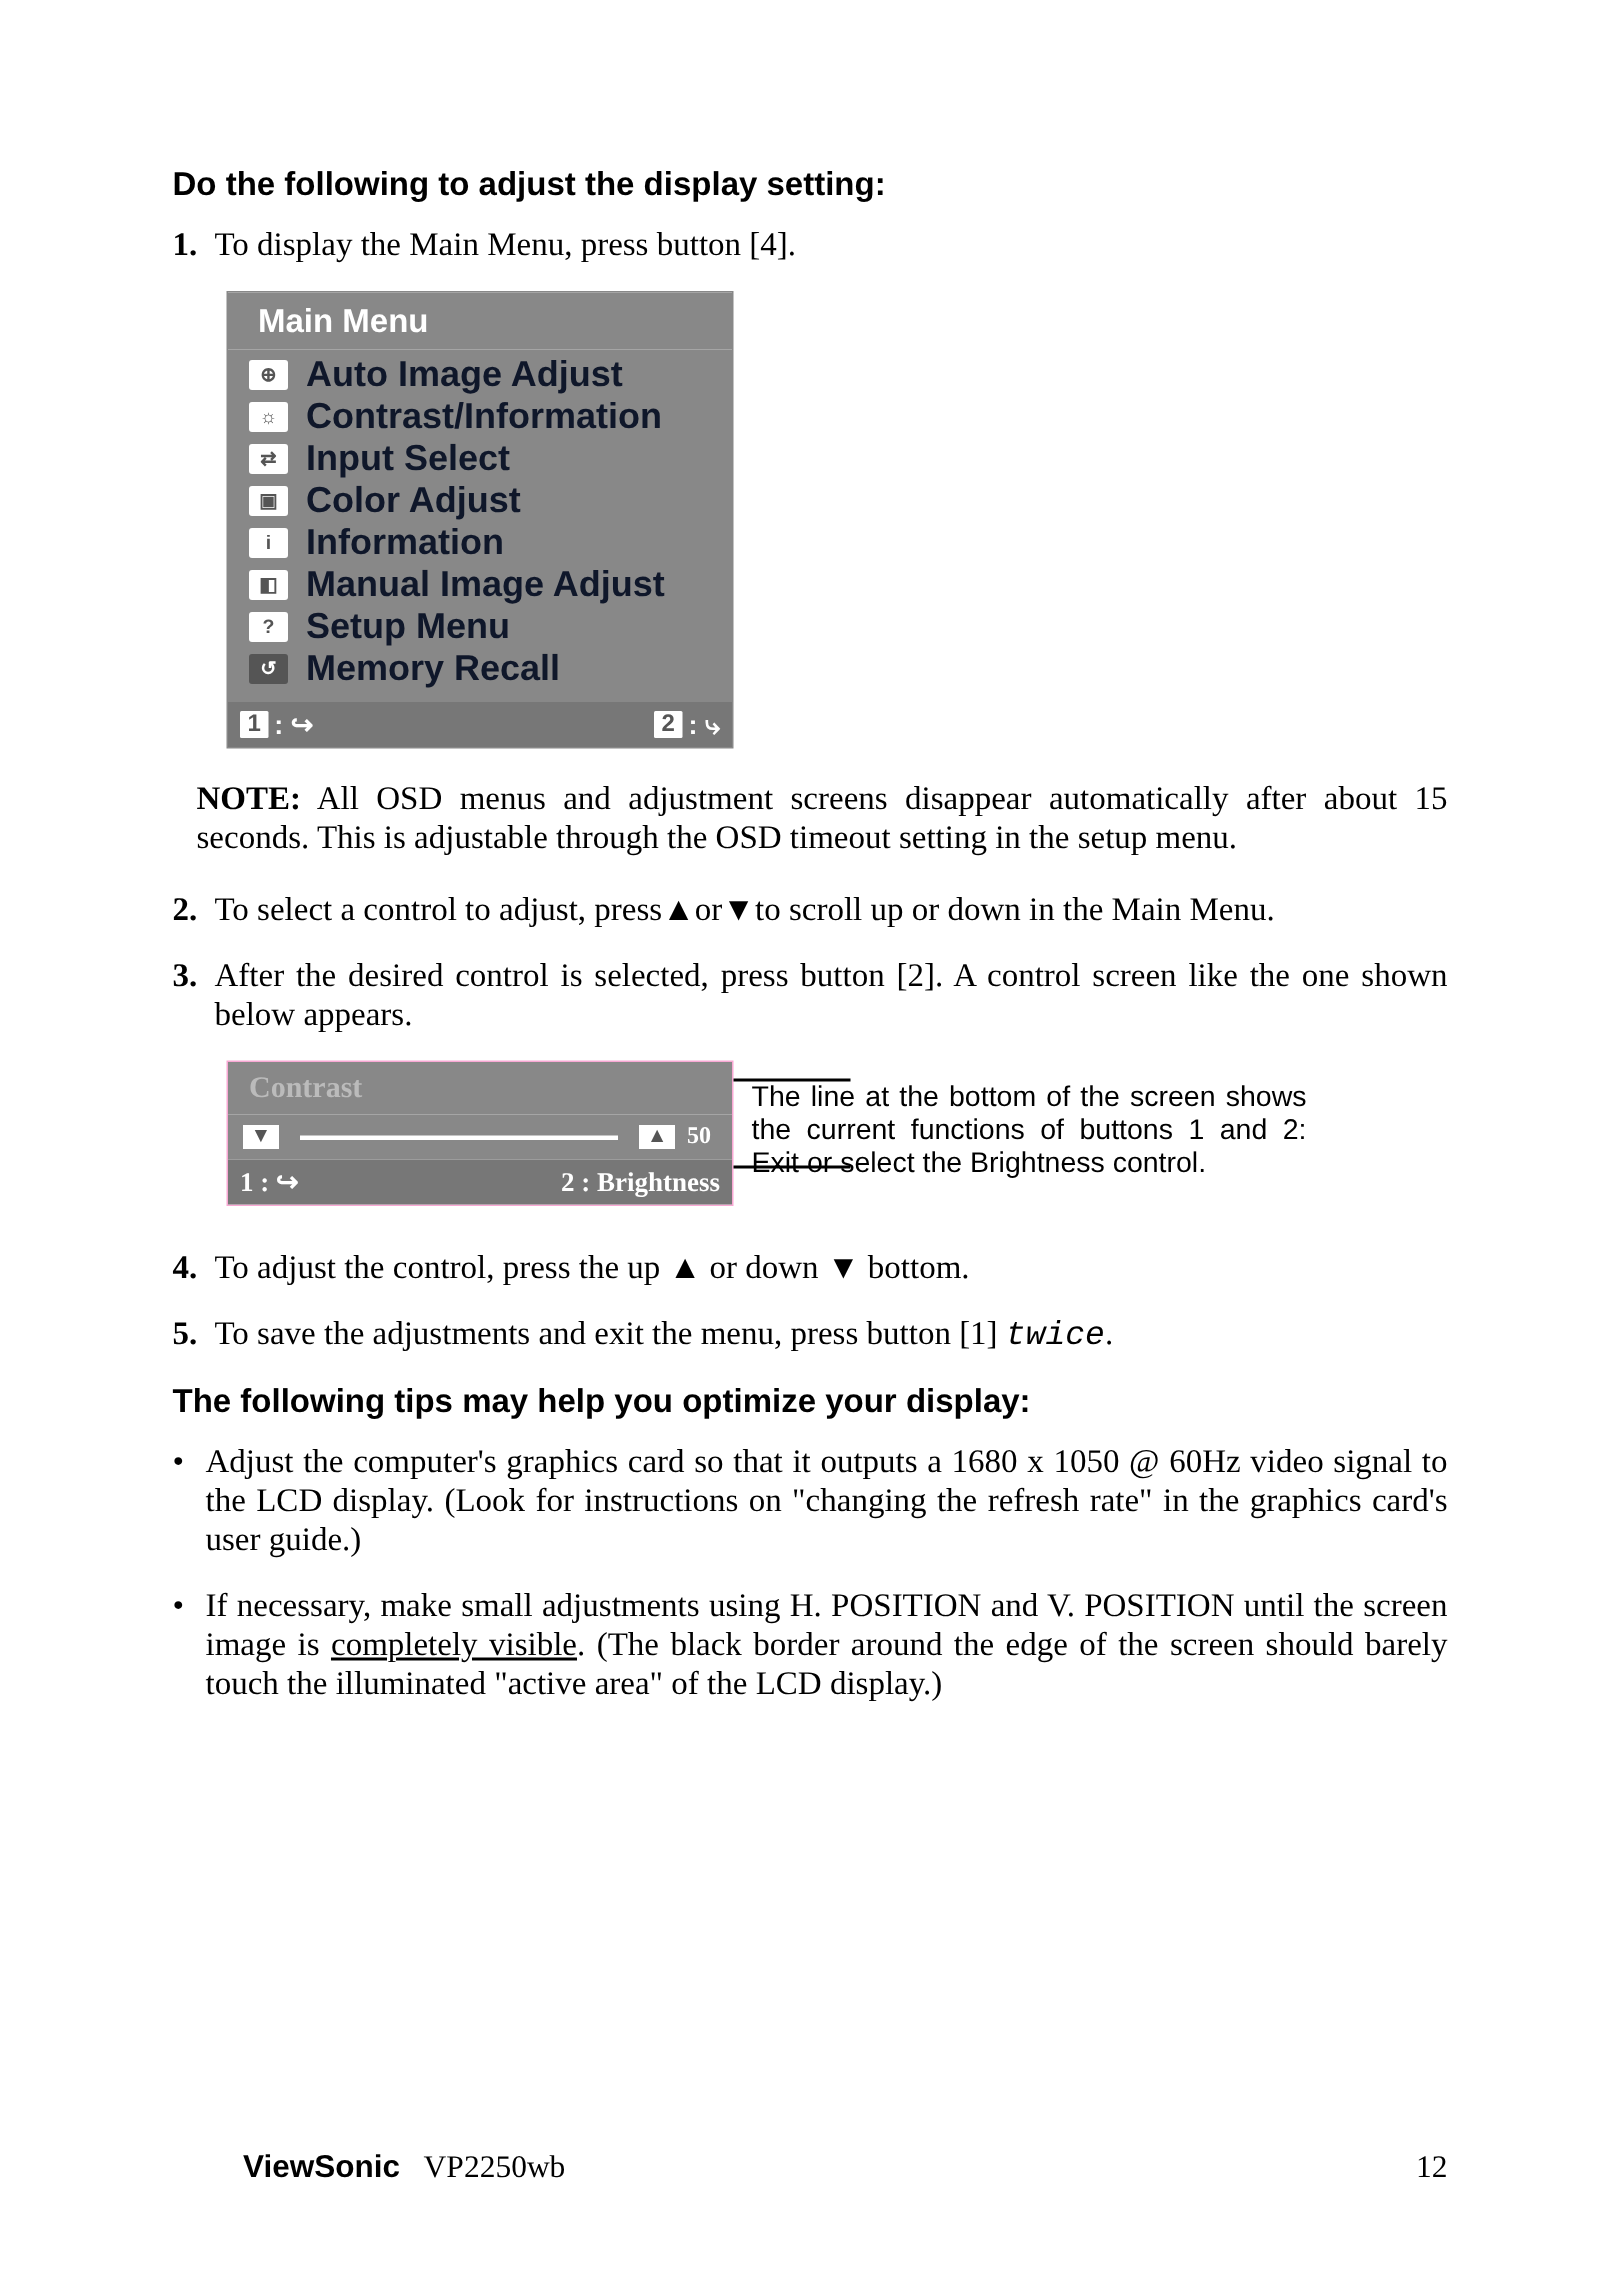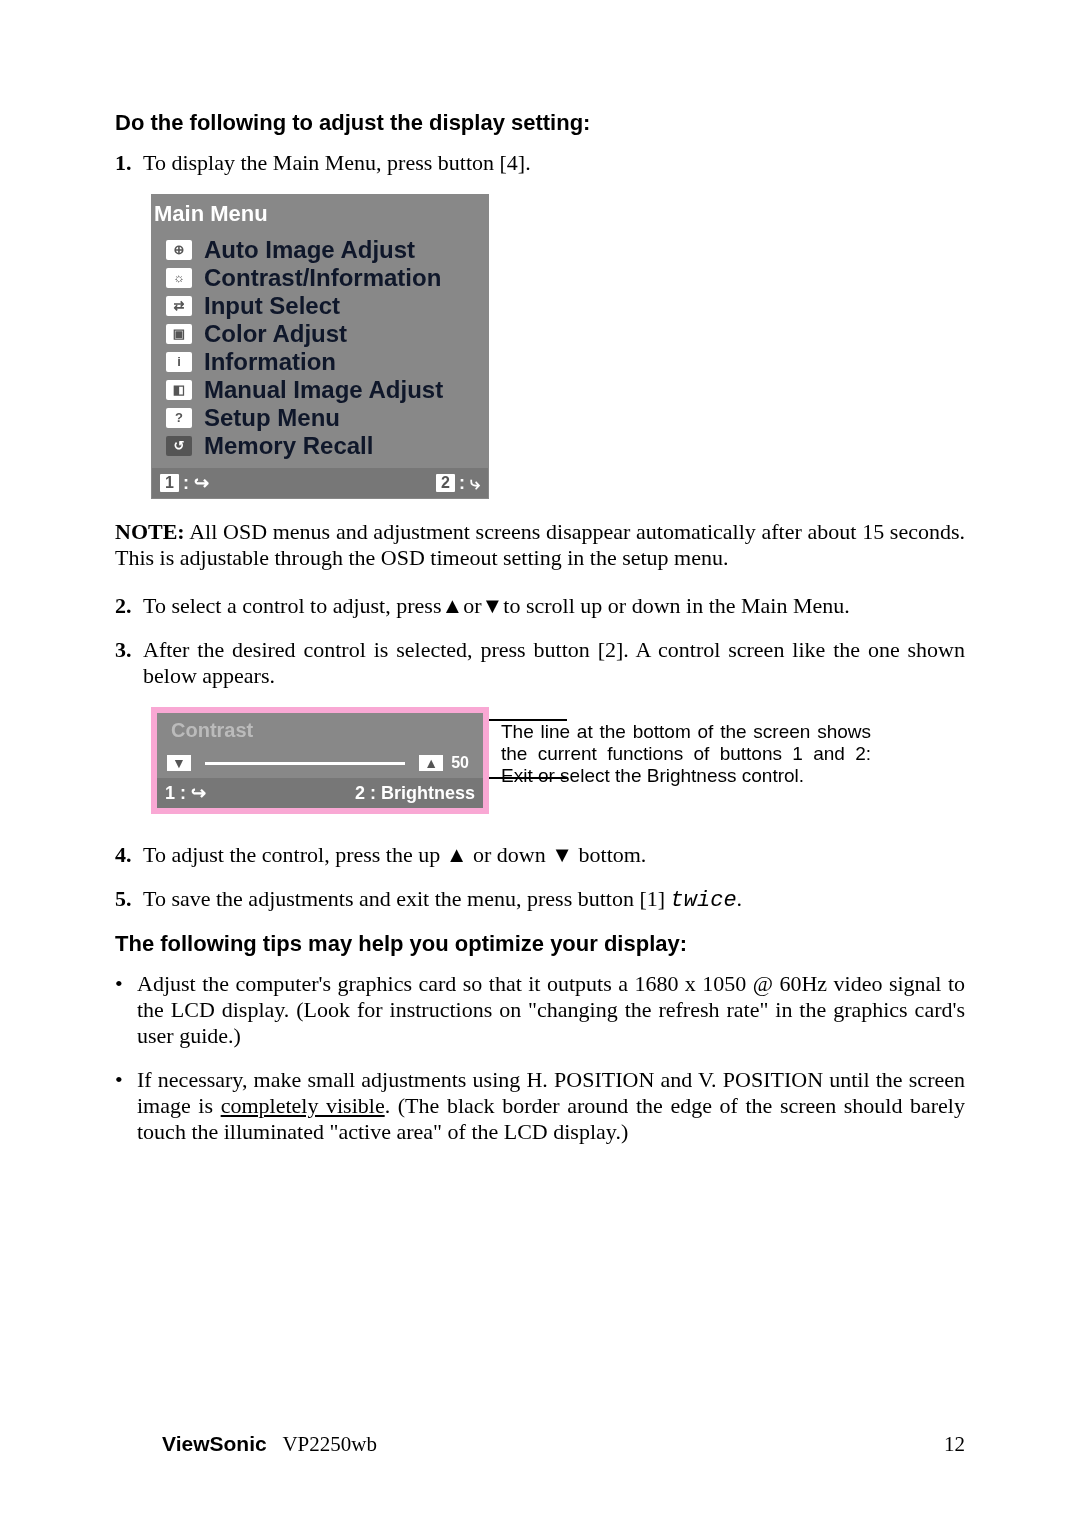--- a/index.html
+++ b/index.html
@@ -34,21 +34,21 @@
     width: 338px;
     margin: 10px 0 20px 36px;
     border: 1px solid #888;
     font-family: Arial, Helvetica, sans-serif;
   }
   .osd-title {
     background: #888;
     color: #fff;
     font-weight: bold;
     font-size: 22px;
-    padding: 6px 2px;
+    padding: 6px 20px;
   }
   .osd-body { background: #888; padding: 3px 14px 8px 14px; }
   .osd-row { display: flex; align-items: center; gap: 12px; line-height: 28px; }
   .osd-icon {
     width: 26px; height: 20px; background: #fff; border-radius: 2px;
     display: flex; align-items: center; justify-content: center;
     font-size: 13px; color: #555; font-weight: bold;
   }
   .osd-icon.dark { background: #555; color: #fff; }
   .osd-label { color: #0f172a; font-weight: bold; font-size: 24px; }
@@ -57,27 +57,27 @@
     color: #fff; font-weight: bold; font-size: 18px; align-items: center;
   }
   .osd-footer .key {
     display: inline-flex; align-items: center; gap: 4px;
   }
   .osd-footer .keybox {
     background: #fff; color: #555; padding: 0 5px; border-radius: 1px; font-size: 16px;
     font-family: Arial, sans-serif; font-weight: bold;
   }
 
-  .note-para { margin: 8px 0 22px 0; text-align: justify; }
+  .note-para { margin: 8px 0 22px 16px; text-align: justify; }
 
   .contrast-wrap { display: flex; align-items: flex-start; margin: 12px 0 28px 36px; gap: 0; }
   .osd-contrast {
     width: 338px;
-    font-family: Liberation Sans, sans-serif;
-    border: 6px solid #f9a8d4;
+    font-family: Liberation Serif, serif;
+    border: 1px solid #f9a8d4;
   }
   .oc-title {
     background: #888; color: #bbb; font-weight: bold; padding: 6px 14px; font-size: 20px;
   }
   .oc-slider {
     background: #888; padding: 6px 10px; display: flex; align-items: center; gap: 8px;
   }
   .oc-box { background: #fff; color: #555; padding: 0 5px; font-size: 14px; }
   .oc-bar { flex: 1; height: 3px; background: #fff; margin: 0 6px; }
   .oc-val { color: #fff; font-weight: bold; font-size: 16px; padding-right: 4px; }

